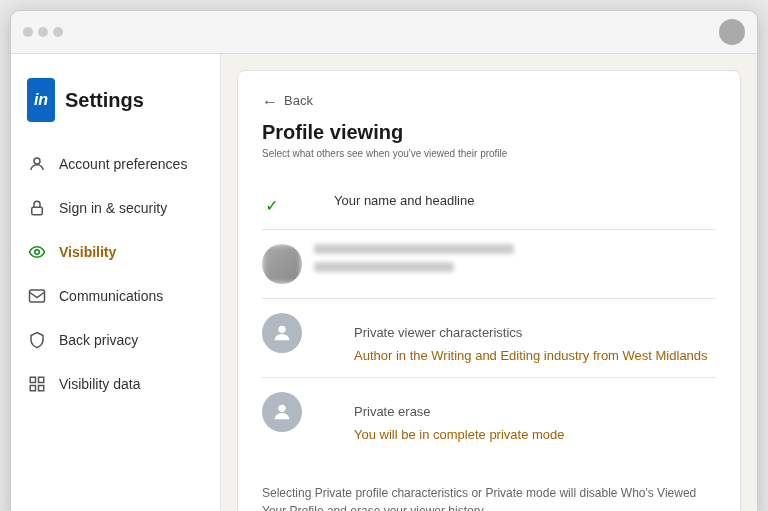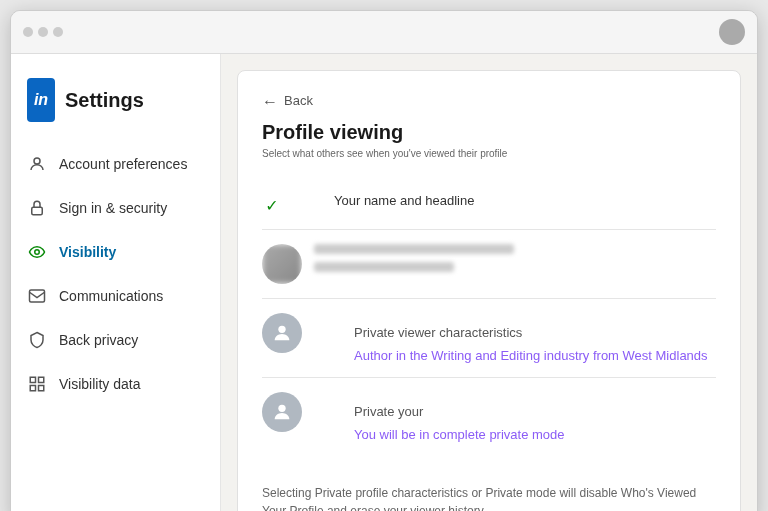--- a/index.html
+++ b/index.html
@@ -89,21 +89,21 @@
       align-items: center;
       gap: 12px;
       padding: 12px 16px;
       cursor: pointer;
       font-size: 14px;
       color: #333;
       font-weight: 500;
       text-decoration: none;
     }
     .nav-item.active {
-      color: #0369a1;
+      color: #a16207;
       font-weight: 600;
     }
     .nav-icon {
       width: 20px;
       height: 20px;
       display: flex;
       align-items: center;
       justify-content: center;
       font-size: 16px;
       flex-shrink: 0;
@@ -222,21 +222,21 @@
       filter: blur(2px);
     }
     .section-label {
       font-size: 13px;
       color: #555;
       font-weight: 500;
       padding: 12px 0 8px 0;
     }
     .option-description {
       font-size: 13px;
-      color: #8b5cf6;
+      color: #a16207;
     }
     .footer-note {
       font-size: 12px;
       color: #666;
       margin-top: 28px;
       line-height: 1.5;
     }
     .user-avatar-area {
       display: flex;
       flex-direction: column;
@@ -386,21 +386,21 @@
         </div>
 
         <div class="option-item">
           <div class="avatar-placeholder">
             <svg class="avatar-icon" viewBox="0 0 24 24" fill="white">
               <circle cx="12" cy="8" r="4"></circle>
                 <path d="M4 20c0-4 3.6-7 8-7s8 3 8 7" fill="white"></path>
             </svg>
           </div>
           <div class="option-text-block">
-            <div class="section-label">Private your</div>
+            <div class="section-label">Private erase</div>
             <div class="option-description">You will be in complete private mode</div>
           </div>
         </div>
 
         <p class="footer-note">Selecting Private profile characteristics or Private mode will disable Who's Viewed Your Profile and erase your viewer history.</p>
 
       </div>
     </div>
   </div>
 </div>

